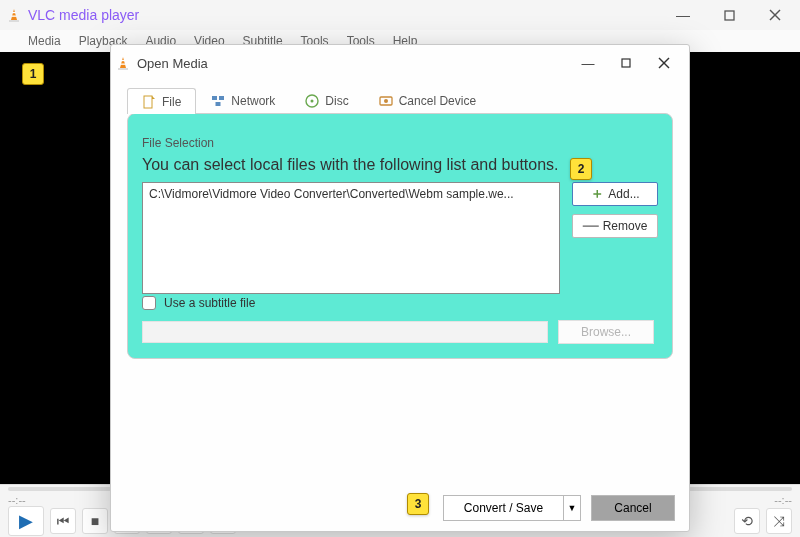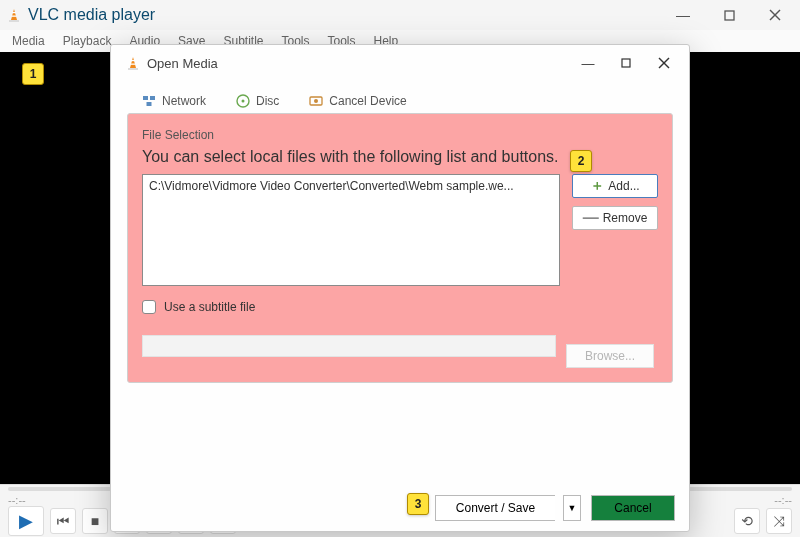--- a/index.html
+++ b/index.html
@@ -2,77 +2,77 @@
 <html><head>
 <meta charset="utf-8">
 <style>
   * { box-sizing: border-box; margin: 0; padding: 0; }
   body { font-family: "Segoe UI", Arial, sans-serif; font-size: 12px; background: #f0f0f0; width: 800px; height: 537px; overflow: hidden; position: relative; }
 
   
   .main-window { position: absolute; left:0; top:0; right:0; bottom:0; background:#fefefe; }
   .main-titlebar { display:flex; align-items:center; height:30px; padding:0 2px 0 6px; background:#f5f5f5; }
   .vlc-cone { width:16px; height:16px; margin-right:6px; }
-  .main-title { color:#0c4a6e; font-size:16px; flex:1; }
+  .main-title { color:#8b5cf6; font-size:14px; flex:1; }
   .win-btns { display:flex; }
   .win-btn { width:46px; height:30px; display:flex; align-items:center; justify-content:center; color:#555; font-size:14px; }
 
-  .menu-bar { height:22px; background:#fafafa; display:flex; gap:2px; padding-left:4px; align-items:center; color:#666; font-size:12px; }
+  .menu-bar { height:22px; background:#fafafa; display:flex; gap:2px; padding-left:20px; align-items:center; color:#666; font-size:12px; }
   .menu-bar span { padding:2px 8px; }
 
   .video-area { position:absolute; left:0; top:52px; right:0; bottom:53px; background:#000; }
   .callout-main-1 { position:absolute; left:22px; top:63px; width:22px; height:22px; background:#ffe23a; border:1px solid #b08b00; border-radius:3px; display:flex; align-items:center; justify-content:center; font-weight:bold; font-size:12px; color:#222; box-shadow:0 2px 3px rgba(0,0,0,.3); }
 
   .bottom-bar { position:absolute; left:0; right:0; bottom:0; height:53px; background:#f5f5f5; border-top:1px solid #ddd; }
   .progress-line { height:6px; margin-top:2px; padding:0 8px; }
   .time-labels { display:flex; justify-content:space-between; padding:0 8px; color:#999; font-size:11px; margin-top:1px;}
   .player-controls { display:flex; align-items:center; height:30px; padding:0 8px; gap:6px; }
   .ctrl-btn { width:26px; height:26px; display:flex; align-items:center; justify-content:center; color:#555; font-size:14px; background:#fff; border:1px solid #dcdcdc; border-radius:3px; }
   .ctrl-btn.play { width:36px; height:30px; color:#1f6db3; font-size:18px;}
   .spacer-flex { flex:1; }
 
   
   .dialog { position:absolute; left:110px; top:44px; width:580px; height:488px; background:#fefefe; border:1px solid #c8c8c8; box-shadow:0 8px 34px rgba(0,0,0,.25); border-radius:3px; }
-  .dlg-title { display:flex; align-items:center; height:36px; padding:0 6px 0 14px; }
+  .dlg-title { display:flex; align-items:center; height:36px; padding:0 6px 0 4px; }
   .dlg-title .t { font-size:13px; color:#444; margin-left:6px; flex:1; }
   .dlg-win-btn { width:38px; height:28px; display:flex; align-items:center; justify-content:center; color:#333; font-size:13px; }
 
   .tabs { display:flex; align-items:flex-end; height:30px; padding-left:16px; margin-top:2px; }
   .tab { display:flex; align-items:center; gap:6px; height:26px; padding:0 14px; color:#555; font-size:12px; border:1px solid transparent; border-bottom:none; }
   .tab.active { background:#fff; border-color:#cfcfcf; border-top-left-radius:3px; border-top-right-radius:3px; position:relative; top:1px; }
   .tab .ti { width:14px; height:14px; display:inline-block; }
 
-  .panel-outer { margin:0 16px 0 16px; border:1px solid #cfcfcf; border-radius:3px; background:#fca5a5; padding:14px 14px 14px 14px; }
+  .panel-outer { margin:0 16px 0 16px; border:1px solid #cfcfcf; border-radius:8px; background:#5eead4; padding:22px 14px 14px 14px; }
   .file-sel-title { color:#555; font-size:12px; margin-bottom:6px; }
   .file-sel-sub { color:#333; font-size:16px; margin-bottom:8px; }
 
   .file-row-wrap { position:relative; }
   .callout-2 { position:absolute; right:66px; top:-24px; width:22px; height:22px; background:#ffe23a; border:1px solid #b08b00; border-radius:3px; display:flex; align-items:center; justify-content:center; font-weight:bold; font-size:12px; color:#222; box-shadow:0 1px 3px rgba(0,0,0,.2); }
 
   .filelist-row { display:flex; gap:12px; }
   .filelist-box { flex:1; height:112px; border:1px solid #8a8a8a; background:#fff; padding:4px 6px; font-size:12px; color:#333; overflow:hidden; white-space:nowrap; }
   .side-btn-col { width:86px; display:flex; flex-direction:column; gap:8px; }
   .btn { height:24px; border:1px solid #b9b9b9; background:#fff; color:#333; font-size:12px; display:flex; align-items:center; justify-content:center; gap:4px; border-radius:2px; }
   .btn.add { border-color:#4a7dbd; }
   .btn .plus { color:#5e9942; font-weight:bold; font-size:14px; }
   .btn .minus { color:#888; font-weight:bold; font-size:16px; line-height:0; }
 
-  .subtitle-row { display:flex; align-items:center; gap:8px; margin-top:14px; }
+  .subtitle-row { display:flex; align-items:center; gap:8px; margin-top:2px; }
   .chk { width:14px; height:14px; border:1px solid #888; border-radius:3px; background:#fff; flex-shrink:0; }
   .subtitle-label { font-size:12px; color:#333; }
   .browse-row { display:flex; align-items:center; gap:10px; margin-top:10px; padding-right:4px; }
   .browse-path { flex:1; height:22px; background:#f3f3f3; border:1px solid #e3e3e3;}
-  .browse-btn { width:88px; height:24px; border:1px solid #e1e1e1; background:#fcfcfc; color:#b5b5b5; font-size:12px; display:flex; align-items:center; justify-content:center;margin-top:20px; }
+  .browse-btn { width:96px; height:24px; border:1px solid #e1e1e1; background:#fcfcfc; color:#b5b5b5; font-size:12px; display:flex; align-items:center; justify-content:center; }
 
   .more-row { position:absolute; left:18px; bottom:52px; display:flex; align-items:center; gap:8px; }
   .dlg-bottom { position:absolute; right:14px; bottom:10px; display:flex; align-items:center; gap:10px; }
-  .combo { display:flex; align-items:center;gap:8px; }
+  .combo { display:flex; align-items:center; }
   .combo .main-btn { height:26px; width:120px; border:1px solid #b9b9b9; border-right:none; background:#fff; font-size:12px; display:flex; align-items:center; justify-content:center; }
   .combo .drop-btn { height:26px; width:18px; border:1px solid #b9b9b9; background:#fff; display:flex; align-items:center; justify-content:center; font-size:9px; }
-  .cancel-btn { height:26px; width:84px; border:1px solid #b9b9b9; background:#15803d; font-size:12px; display:flex; align-items:center; justify-content:center;}
+  .cancel-btn { height:26px; width:84px; border:1px solid #b9b9b9; background:#a3a3a3; font-size:12px; display:flex; align-items:center; justify-content:center;}
   .callout-3 { position:absolute; right:260px; bottom:16px; width:22px; height:22px; background:#ffe23a; border:1px solid #b08b00; border-radius:3px; display:flex; align-items:center; justify-content:center; font-weight:bold; font-size:12px; color:#222; box-shadow:0 1px 3px rgba(0,0,0,.2); }
 
   
   svg { display:block; }
 </style>
 </head>
 <body>
 
 <div class="main-window">
   <div class="main-titlebar">
@@ -98,21 +98,21 @@
             <line x1="11" y1="1" x2="1" y2="11" stroke="#555" stroke-width="1.4"></line>
           </svg>
         </div>
     </div>
   </div>
 
   <div class="menu-bar">
     <span>Media</span>
     <span>Playback</span>
     <span>Audio</span>
-    <span>Save</span>
+    <span>Video</span>
     <span>Subtitle</span>
     <span>Tools</span>
     <span>Tools</span>
     <span>Help</span>
   </div>
 
   <div class="video-area"></div>
 
   <div class="callout-main-1">1</div>
 
@@ -158,20 +158,29 @@
       </div>
     <div class="dlg-win-btn">
         <svg width="12" height="12">
           <line x1="1" y1="1" x2="11" y2="11" stroke="#333" stroke-width="1.4"></line>
           <line x1="11" y1="1" x2="1" y2="11" stroke="#333" stroke-width="1.4"></line>
         </svg>
       </div>
   </div>
 
   <div class="tabs">
+    <div class="tab active">
+      <span class="ti">
+          <svg width="14" height="14">
+            <rect x="2" y="1" width="8" height="12" fill="#fff" stroke="#d0a030"></rect>
+            <polygon points="10,1 10,4 13,4 10,1" fill="#d0a030"></polygon>
+          </svg>
+        </span>
+      <span>File</span>
+    </div>
     <div class="tab">
       <span class="ti">
           <svg width="14" height="14">
             <rect x="1" y="2" width="5" height="4" fill="#5a8cc0"></rect>
             <rect x="8" y="2" width="5" height="4" fill="#5a8cc0"></rect>
             <rect x="4.5" y="8" width="5" height="4" fill="#5a8cc0"></rect>
           </svg>
         </span>
       <span>Network</span>
     </div>

